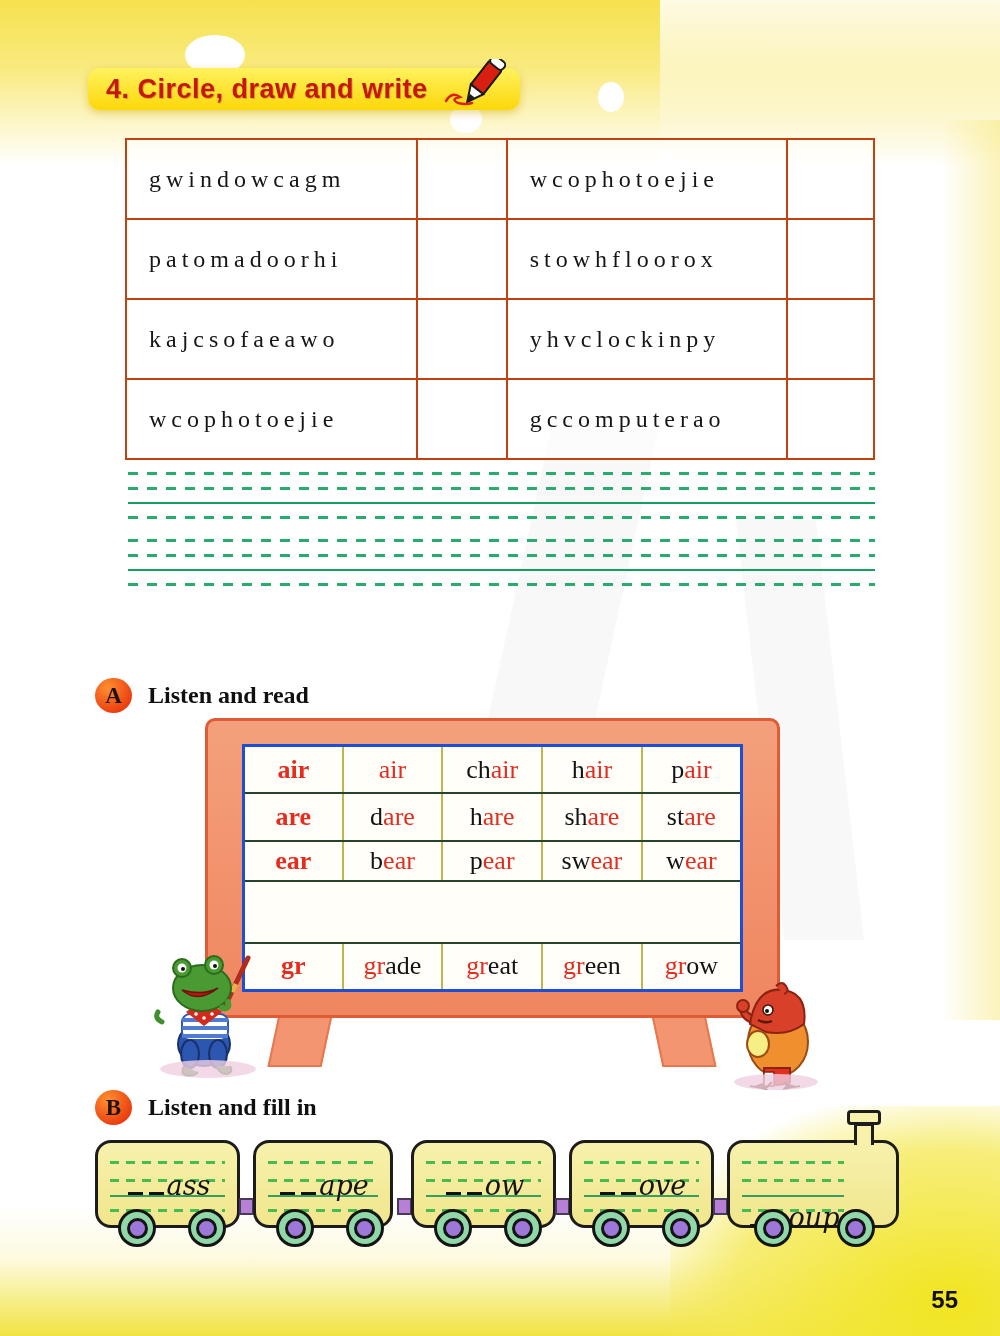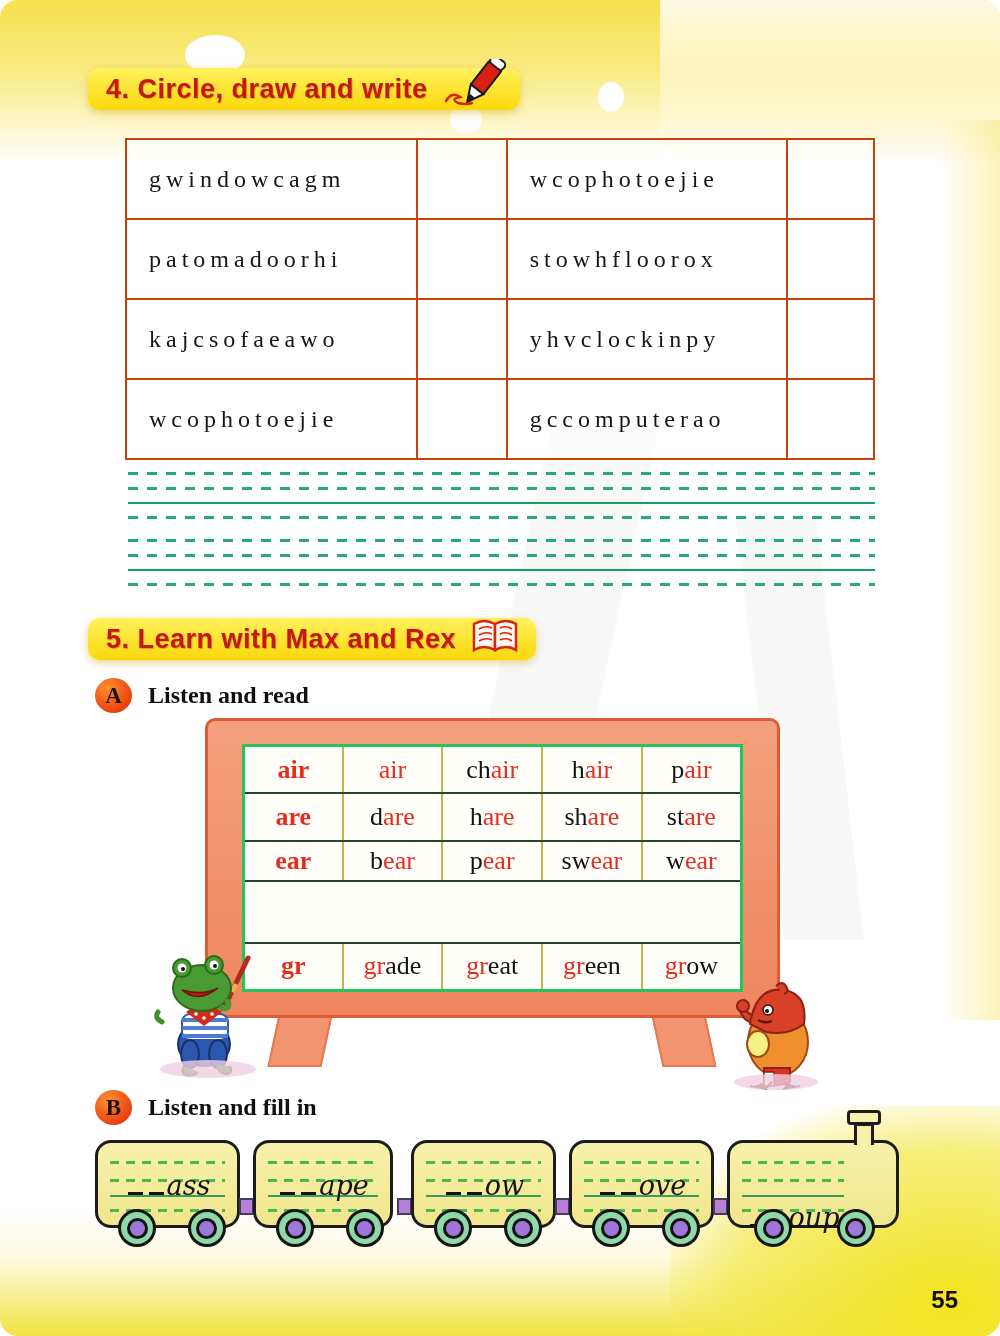--- a/index.html
+++ b/index.html
@@ -1,17 +1,17 @@
 <!DOCTYPE html>
 <html><head>
 <meta charset="utf-8">
 <style>
   html,body{margin:0;padding:0;}
   body{font-family:"Liberation Sans",sans-serif;}
-  .page{position:relative;width:1000px;height:1336px;background:#ffffff;overflow:hidden;border-radius:18px;}
+  .page{position:relative;width:1000px;height:1336px;background:#ffffff;overflow:hidden;}
 
   
   .wash-top{position:absolute;left:0;top:0;width:1000px;height:165px;
     background:linear-gradient(180deg,#f6e14e 0%,#f9ea7d 40%,rgba(255,252,230,0) 100%);}
   .wash-top::after{content:"";position:absolute;right:0;top:0;width:340px;height:165px;
     background:linear-gradient(180deg,rgba(255,255,255,.85),rgba(255,255,255,0));}
   .blob{position:absolute;background:#fff;border-radius:50%;}
   .wash-right{position:absolute;right:0;top:120px;width:60px;height:900px;
     background:linear-gradient(90deg,rgba(250,240,170,0),rgba(247,233,130,.55));}
   .wash-bottom{position:absolute;left:0;bottom:0;width:1000px;height:130px;
@@ -56,21 +56,21 @@
   
   .board{position:absolute;left:205px;top:718px;width:575px;height:350px;}
   .board-frame{position:absolute;left:0;top:0;width:575px;height:300px;
     background:linear-gradient(180deg,#f4a07c,#ef8660);border:3px solid #de5c35;border-radius:10px;
     box-sizing:border-box;}
   .board-leg{position:absolute;top:297px;width:54px;height:52px;background:#f29570;
     border:2px solid #e8764e;box-sizing:border-box;}
   .leg-left{left:68px;transform:skewX(-12deg);}
   .leg-right{left:452px;transform:skewX(12deg);}
   .board-table{position:absolute;left:37px;top:26px;width:501px;height:248px;background:#fffef8;
-    border:3px solid #22c55e;border-collapse:collapse;table-layout:fixed;}
+    border:3px solid #1d4ed8;border-collapse:collapse;table-layout:fixed;}
   .board-table td{border-top:2px solid #24452c;border-bottom:2px solid #24452c;
     border-left:2px solid #c2b54c;border-right:2px solid #c2b54c;
     text-align:center;vertical-align:middle;font-family:"Liberation Serif",serif;font-size:26px;}
   .board-table td:first-child{border-left:none;} .board-table td:last-child{border-right:none;}
   .bt-head{font-weight:700;color:#e62c1e;}
   .seg-r{color:#e62c1e;} .seg-k{color:#141414;}
   .bt-empty{height:48px;}
 
   
   .char{position:absolute;}
@@ -169,30 +169,20 @@
       <div class="hw-line" style="top:44px;"></div>
     </div>
     <div class="hw-group" style="top:67px;">
       <div class="hw-line" style="top:0;"></div>
       <div class="hw-line" style="top:15px;"></div>
       <div class="hw-line solid" style="top:30px;"></div>
       <div class="hw-line" style="top:44px;"></div>
     </div>
   </div>
 
-  <div class="banner" style="left:88px;top:618px;">
-    <span class="banner-title">5. Learn with Max and Rex</span>
-    <span class="banner-icon">
-      <svg width="52" height="42" viewBox="0 0 52 42">
-        <path d="M4 8 Q14 2 25 8 L25 34 Q14 28 4 34 Z" fill="#fff8ee" stroke="#d82315" stroke-width="2.5"></path>
-        <path d="M46 8 Q36 2 25 8 L25 34 Q36 28 46 34 Z" fill="#fff8ee" stroke="#d82315" stroke-width="2.5"></path>
-        <path d="M9 13 Q16 9 22 12 M9 19 Q16 15 22 18 M9 25 Q16 21 22 24 M30 12 Q36 9 42 13 M30 18 Q36 15 42 19 M30 24 Q36 21 42 25" fill="none" stroke="#d82315" stroke-width="1.6"></path>
-      </svg>
-    </span>
-  </div>
 
   <div class="part-row" style="left:95px;top:678px;">
     <div class="badge">A</div>
     <div class="part-label">Listen and read</div>
   </div>
 
   <div class="board">
     <div class="board-leg leg-left"></div>
     <div class="board-leg leg-right"></div>
     <div class="board-frame"></div>

